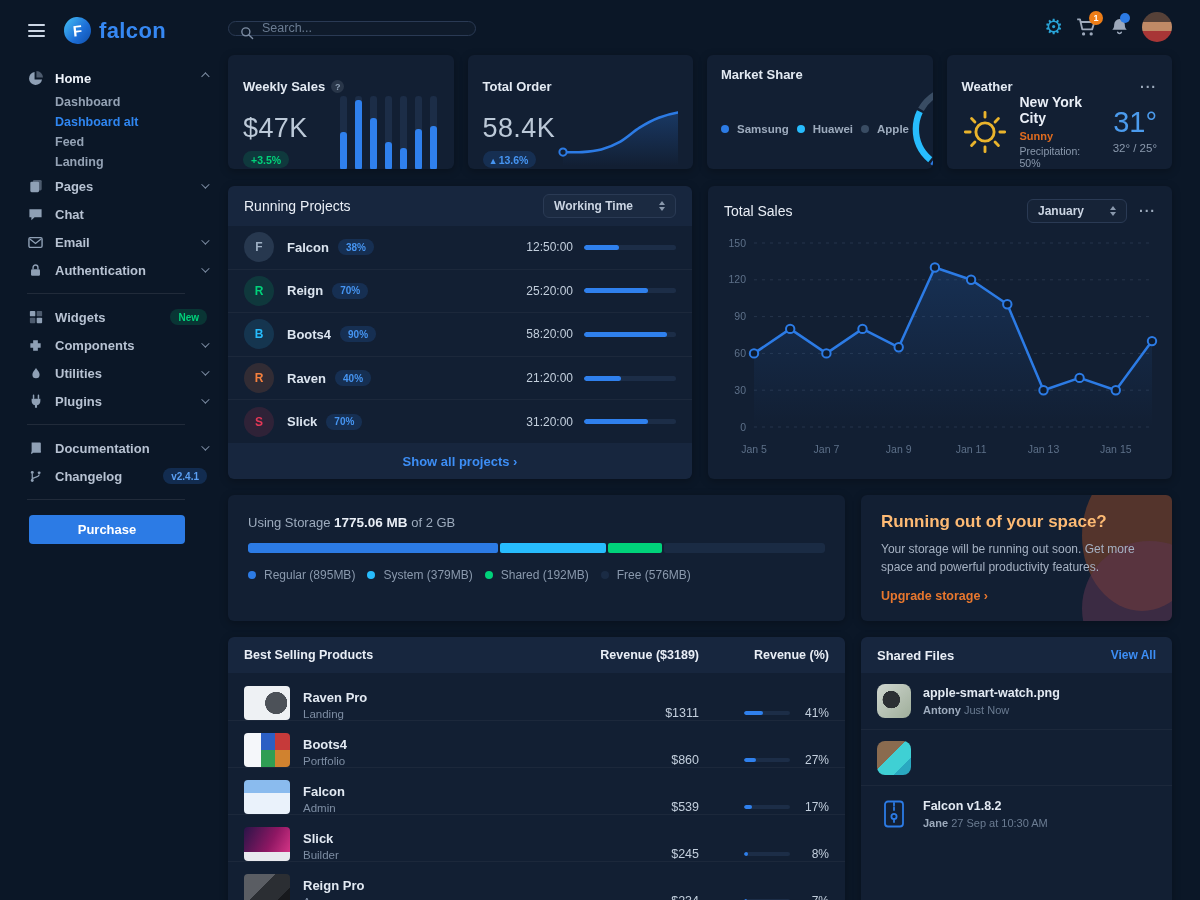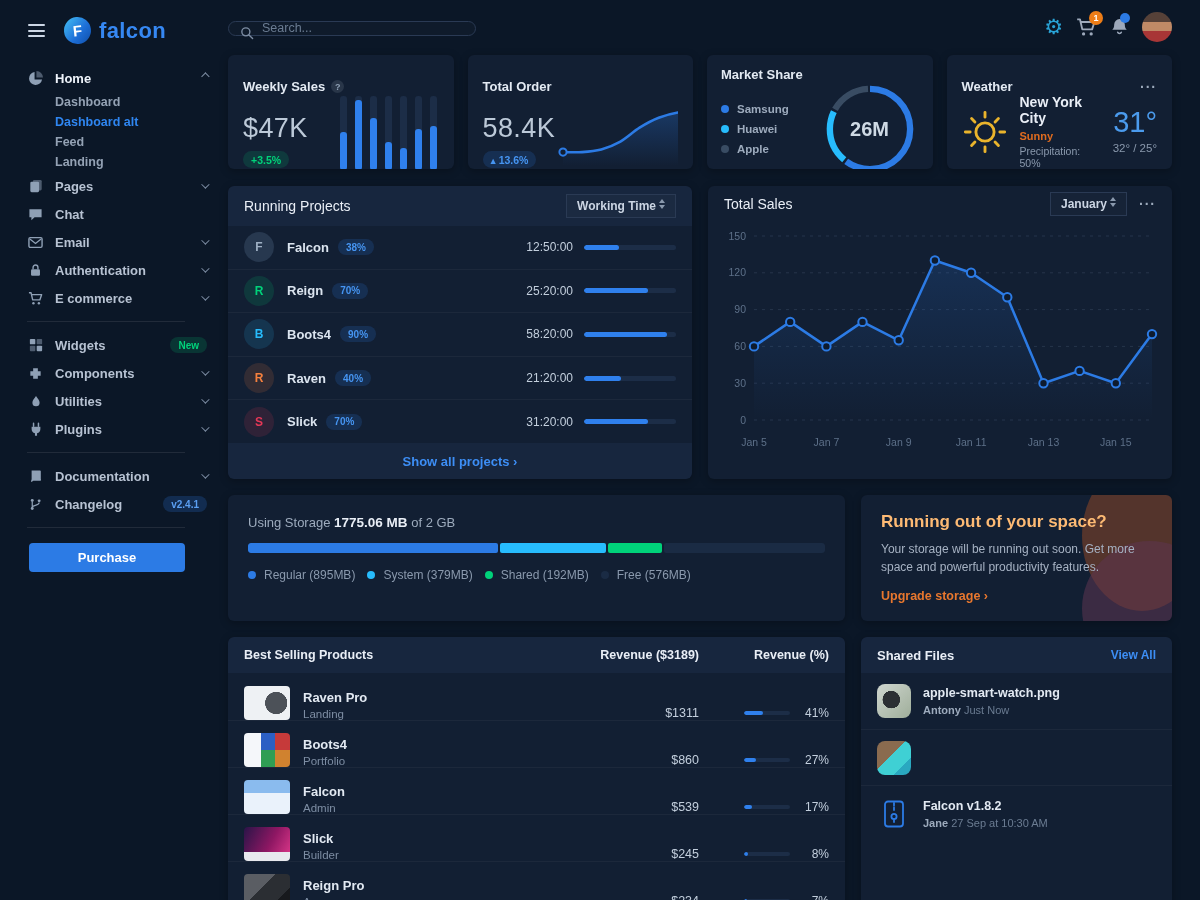--- a/index.html
+++ b/index.html
@@ -72,42 +72,42 @@
   .stat-body{flex:1;display:flex;align-items:flex-end;justify-content:space-between}
   .stat-left{display:flex;flex-direction:column;gap:7px;padding-bottom:2px}
   .stat-value{font-size:27px;color:#bcc9d8;letter-spacing:.4px}
   .pill{font-size:10.5px;font-weight:bold;border-radius:10px;padding:2.5px 8px;width:max-content}
   .pill-green{background:rgba(0,210,122,.15);color:#00d27a}
   .pill-blue{background:rgba(44,123,229,.18);color:#4695f2}
   .ws-bars{display:flex;align-items:flex-end;gap:8px;height:74px;margin:2px 2px 0 0}
   .ws-col{width:7px;height:100%;background:#1c2d47;border-radius:3px;display:flex;align-items:flex-end}
   .ws-fill{width:100%;background:#2f80ed;border-radius:3px}
   .ms-body{flex:1;display:flex;align-items:center;justify-content:space-between}
-  .legend{display:flex;flex-direction:column;gap:8px}
+  .legend{display:flex;flex-direction:row;gap:8px}
   .leg-item{display:flex;align-items:center;gap:8px;font-size:11.5px;color:#9dabbd;font-weight:600}
   .dot{width:8px;height:8px;border-radius:50%;flex:none}
   .donut-wrap{position:relative;width:94px;height:94px;margin-right:2px;flex:none}
   .donut-center{position:absolute;inset:0;display:flex;align-items:center;justify-content:center;
                 font-size:20px;font-weight:600;color:#ced9e4}
   .w-body{flex:1;display:flex;align-items:center;gap:12px}
   .w-mid{flex:1}
   .w-city{font-size:14px;font-weight:bold;color:#e9eef6;margin-bottom:4px}
   .w-sunny{font-size:11px;font-weight:bold;color:#e06c1f;margin-bottom:3px}
   .w-precip{font-size:10.5px;color:#8a99ad}
   .w-right{text-align:right;padding-bottom:4px}
   .w-temp{font-size:29px;color:#4b9bed}
   .w-range{font-size:11.5px;color:#8a99ad;margin-top:3px}
   .dots{color:#9dabbd;font-size:14px;font-weight:bold;letter-spacing:1px;cursor:pointer;line-height:1}
 
   
   .panel{display:flex;flex-direction:column;overflow:hidden}
   .panel-head{height:40px;flex:none;background:#17263e;border-radius:6px 6px 0 0;display:flex;
               align-items:center;justify-content:space-between;padding:0 16px}
   .panel-title{font-size:14px;font-weight:normal;color:#e9eef6}
-  .select{display:flex;gap:3px;border:1px solid #2a3a54;border-radius:0;
+  .select{display:flex;align-items:center;gap:26px;border:1px solid #2a3a54;border-radius:6px;
           padding:4px 10px;font-size:12px;font-weight:600;color:#cbd5e3;cursor:pointer;
           background:rgba(255,255,255,.02)}
   .sorter{display:inline-flex;flex-direction:column;gap:2px}
   .sorter i{width:0;height:0;border-left:3.5px solid transparent;border-right:3.5px solid transparent}
   .sorter .up{border-bottom:4px solid #8a99ad}
   .sorter .dn{border-top:4px solid #8a99ad}
   .proj-rows{flex:1;display:flex;flex-direction:column}
   .proj-row{flex:1;display:flex;align-items:center;padding:0 16px;border-top:1px solid rgba(255,255,255,.045)}
   .proj-row:first-child{border-top:none}
   .pr-avatar{width:30px;height:30px;border-radius:50%;display:flex;align-items:center;justify-content:center;
@@ -118,21 +118,21 @@
   .t-warning{background:rgba(245,128,62,.14);color:#f5803e}
   .t-danger{background:rgba(230,55,87,.14);color:#e63757}
   .pr-name{font-size:13px;font-weight:bold;color:#dbe4ef;margin-right:9px;cursor:pointer}
   .pr-right{margin-left:auto;display:flex;align-items:center;gap:11px}
   .pr-time{font-size:12px;color:#c3cfdd}
   .pr-track{width:92px;height:5px;border-radius:3px;background:#1c2d47;overflow:hidden;display:block}
   .pr-fill{height:100%;background:#2f80ed;border-radius:3px;display:block}
   .panel-foot{height:36px;flex:none;background:#17263e;border-radius:0 0 6px 6px;display:flex;
               align-items:center;justify-content:center;font-size:13px;font-weight:bold;
               color:#3d8ef5;cursor:pointer}
-  .ts-head{display:flex;align-items:center;justify-content:space-between;padding:6px 16px 0}
+  .ts-head{display:flex;align-items:center;justify-content:space-between;padding:13px 16px 0}
   .ts-right{display:flex;align-items:center;gap:12px}
   .tick{fill:#5d7089;font-size:10.5px;font-family:"Liberation Sans",sans-serif}
 
   
   .st-card{padding:20px 20px 0}
   .st-title{font-size:13px;color:#9dabbd}
   .st-title b{color:#e9eef6;font-size:13.5px}
   .st-bar{display:flex;gap:2px;height:10px;margin:13px 0 15px;border-radius:3px;overflow:hidden}
   .st-seg{height:100%;border-radius:2px}
   .st-legend{display:flex;gap:12px;font-size:12px;color:#8a99ad}
@@ -248,31 +248,20 @@
         <span class="chev chev-down"></span>
       </div>
       <div class="nav-item">
         <span class="nav-ic">
           <svg width="13" height="14" viewBox="0 0 16 16">
             <rect x="2.5" y="7" width="11" height="8" rx="1.5" fill="currentColor"></rect>
             <path d="M5 7V4.8a3 3 0 0 1 6 0V7" fill="none" stroke="currentColor" stroke-width="1.7"></path>
           </svg>
         </span>
         <span class="lbl">Authentication</span>
-        <span class="chev chev-down"></span>
-      </div>
-      <div class="nav-item">
-        <span class="nav-ic">
-          <svg width="15" height="15" viewBox="0 0 16 16">
-            <path d="M1 1.8h2.2L5 9.5h7.6l1.9-5.6H4.3" fill="none" stroke="currentColor" stroke-width="1.5" stroke-linejoin="round"></path>
-            <circle cx="5.8" cy="13" r="1.3" fill="currentColor"></circle>
-            <circle cx="11.6" cy="13" r="1.3" fill="currentColor"></circle>
-          </svg>
-        </span>
-        <span class="lbl">E commerce</span>
         <span class="chev chev-down"></span>
       </div>
       <div class="side-div"></div>
       <div class="nav-item">
         <span class="nav-ic">
           <svg width="14" height="14" viewBox="0 0 16 16">
             <rect x="1" y="1" width="6.2" height="6.2" rx="1" fill="currentColor"></rect>
             <rect x="8.8" y="1" width="6.2" height="6.2" rx="1" fill="currentColor" opacity=".5"></rect>
             <rect x="1" y="8.8" width="6.2" height="6.2" rx="1" fill="currentColor" opacity=".5"></rect>
             <rect x="8.8" y="8.8" width="6.2" height="6.2" rx="1" fill="currentColor"></rect>

